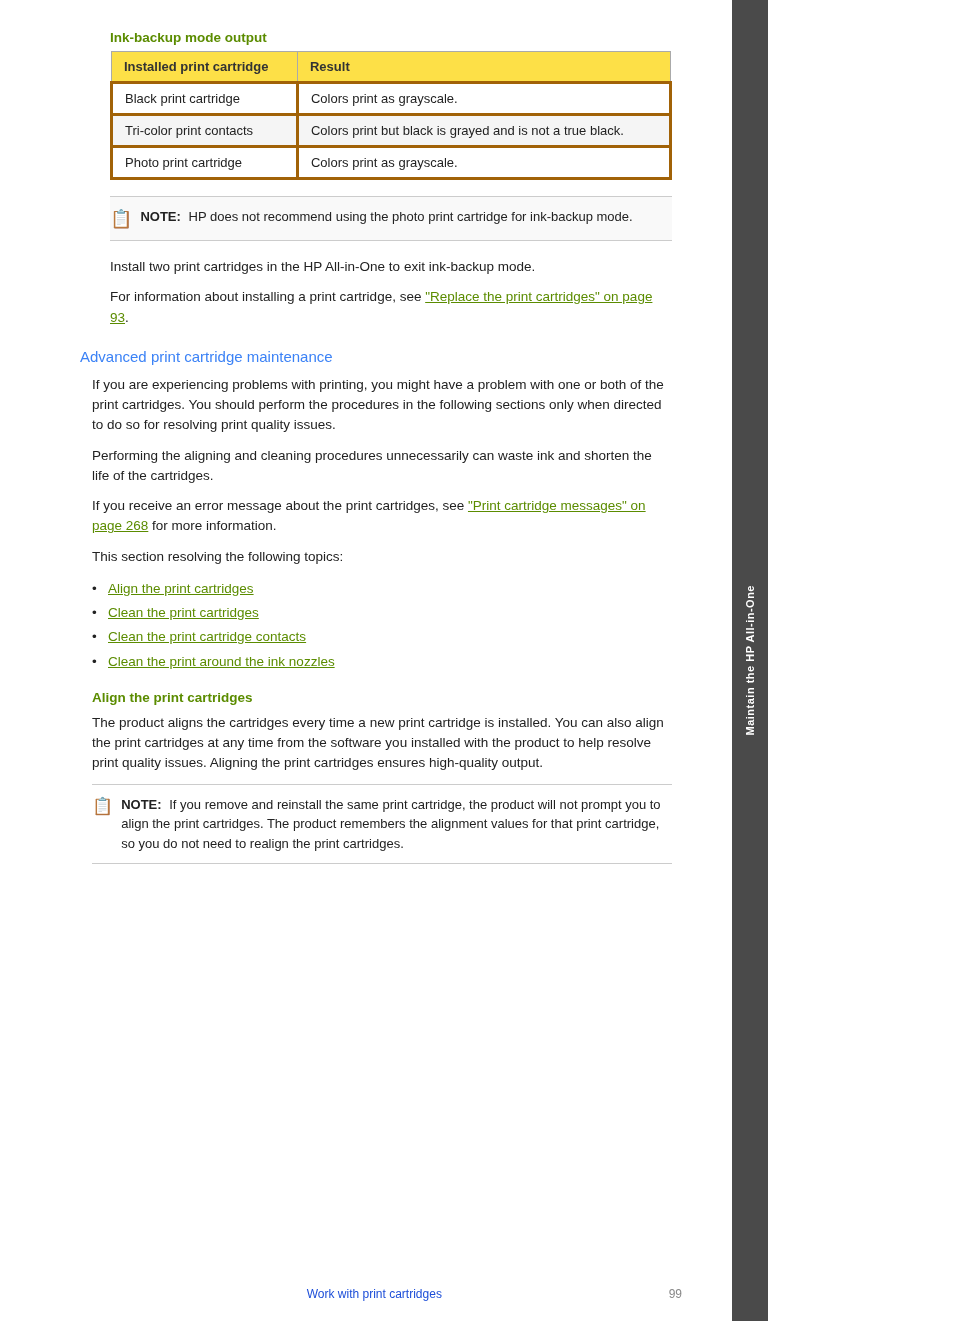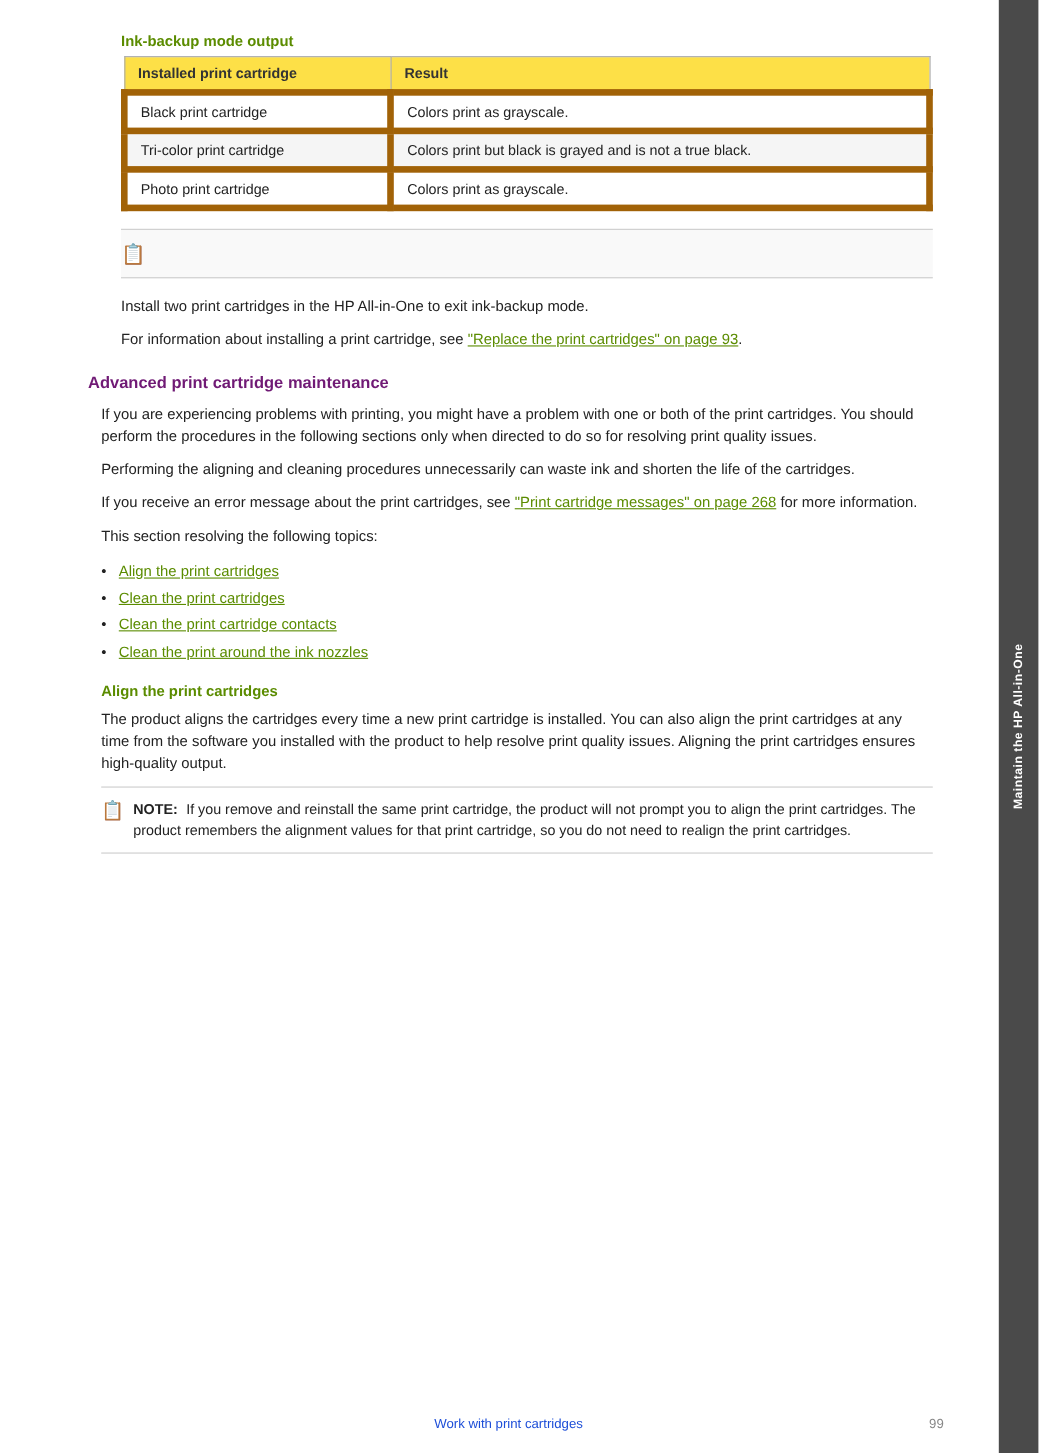--- a/index.html
+++ b/index.html
@@ -9,21 +9,21 @@
       font-size: 13.5px;
       color: #222;
       background: #fff;
       width: 954px;
       min-height: 1321px;
       position: relative;
     }
 
     .page-container {
       display: flex;
-      width: 944px;
+      width: 768px;
       min-height: 1321px;
       justify-content: space-between;
     }
 
     .main-content {
       flex: 1;
       padding: 30px 60px 60px 80px;
       position: relative;
     }
 
@@ -50,22 +50,22 @@
 
     
     .section-heading {
       color: #5b8c00;
       font-weight: bold;
       font-size: 13.5px;
       margin-bottom: 8px;
     }
 
     .section-heading-large {
-      color: #701a75;
-      font-weight: bold;
+      color: #3b82f6;
+      font-weight: normal;
       font-size: 15px;
       margin-bottom: 10px;
     }
 
     
     p {
       margin-bottom: 10px;
       line-height: 1.5;
       font-size: 13.5px;
     }
@@ -83,21 +83,21 @@
       color: #333;
       font-weight: bold;
       padding: 7px 12px;
       text-align: left;
       border: 1px solid #aaa;
       font-size: 13px;
     }
 
     .info-table td {
       padding: 7px 12px;
-      border: 6px solid #a16207;
+      border: 3px solid #a16207;
       font-size: 13px;
       vertical-align: top;
     }
 
     .info-table tr:nth-child(odd) td {
       background: #fff;
     }
 
     .info-table tr:nth-child(even) td {
       background: #f5f5f5;
@@ -236,32 +236,36 @@
             <th>Installed print cartridge</th>
             <th>Result</th>
           </tr>
         </thead>
         <tbody id="table-body">
         <tr>
               <td>Black print cartridge</td>
               <td>Colors print as grayscale.</td>
             </tr>
             <tr>
-              <td>Tri-color print cartridge</td>
+              <td>Tri-color print contacts</td>
               <td>Colors print but black is grayed and is not a true black.</td>
             </tr>
             <tr>
               <td>Photo print cartridge</td>
               <td>Colors print as grayscale.</td>
             </tr>
           </tbody>
       </table>
 
       <div class="note-box">
         <span class="note-icon">📋</span>
+        <span class="note-content">
+          <span class="note-label">NOTE:</span>
+          <span>HP does not recommend using the photo print cartridge for ink-backup mode.</span>
+        </span>
       </div>
 
       <div class="section-block">
         <p>Install two print cartridges in the HP All-in-One to exit ink-backup mode.</p>
         <p>
           <span>For information about installing a print cartridge, see </span><a href="#">"Replace the print cartridges" on page 93</a><span>.</span>
         </p>
       </div>
     </div>
 

